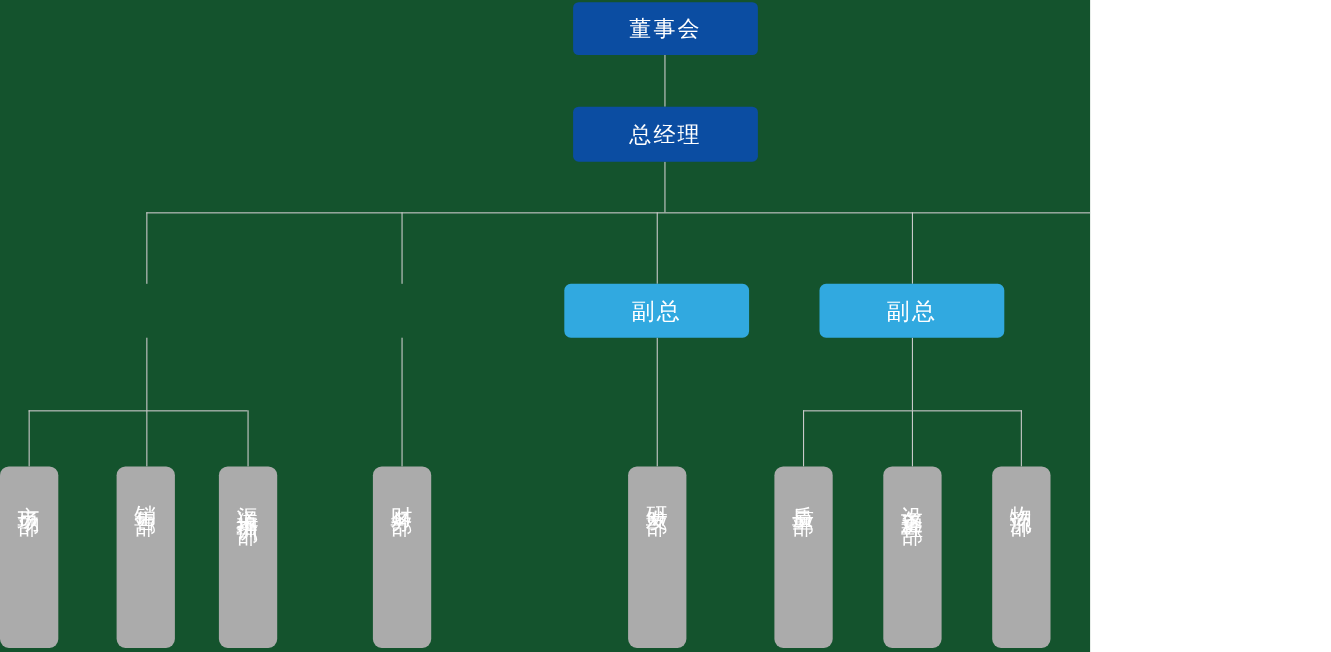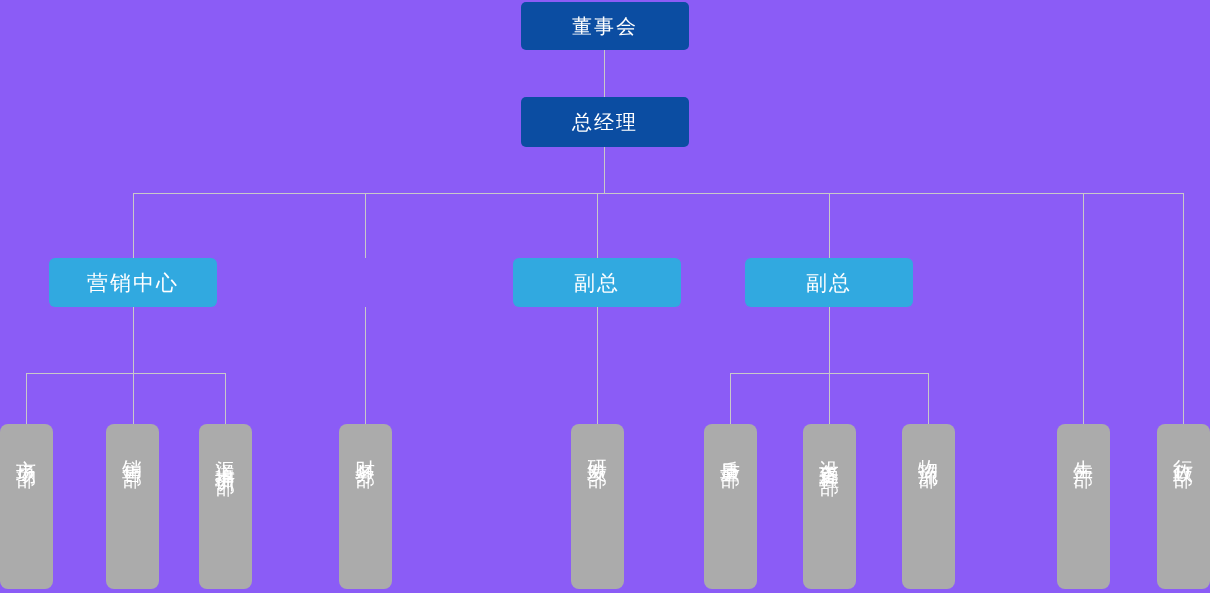--- a/index.html
+++ b/index.html
@@ -2,23 +2,23 @@
 <html><head>
 <meta charset="utf-8">
 <style>
   * { margin: 0; padding: 0; box-sizing: border-box; }
   html, body { background: #ffffff; }
   body {
     font-family: "DejaVu Sans", "Liberation Sans", sans-serif;
   }
   .canvas {
     position: relative;
-    width: 1210px;
+    width: 991px;
     height: 593px;
-    background: #8b5cf6;
+    background: #14532d;
     overflow: hidden;
   }
   .node {
     position: absolute;
     display: flex;
     align-items: center;
     justify-content: center;
     color: #ffffff;
   }
   .exec {
@@ -88,23 +88,20 @@
   <div class="line" style="left:928px; top:373px; width:1px;    height:51px;"></div>
 
   <div class="node exec" style="left:521px; top:2px; height:48px;">
     <span>董事会</span>
   </div>
 
   <div class="node exec" style="left:521px; top:97px; height:50px;">
     <span>总经理</span>
   </div>
 
-  <div class="node mgr" style="left:49px;">
-    <span>营销中心</span>
-  </div>
   <div class="node mgr" style="left:513px;">
     <span>副总</span>
   </div>
   <div class="node mgr" style="left:745px;">
     <span>副总</span>
   </div>
 
   <div class="node dept" style="left:0px;">
     <span class="vtext">市场部</span>
   </div>

